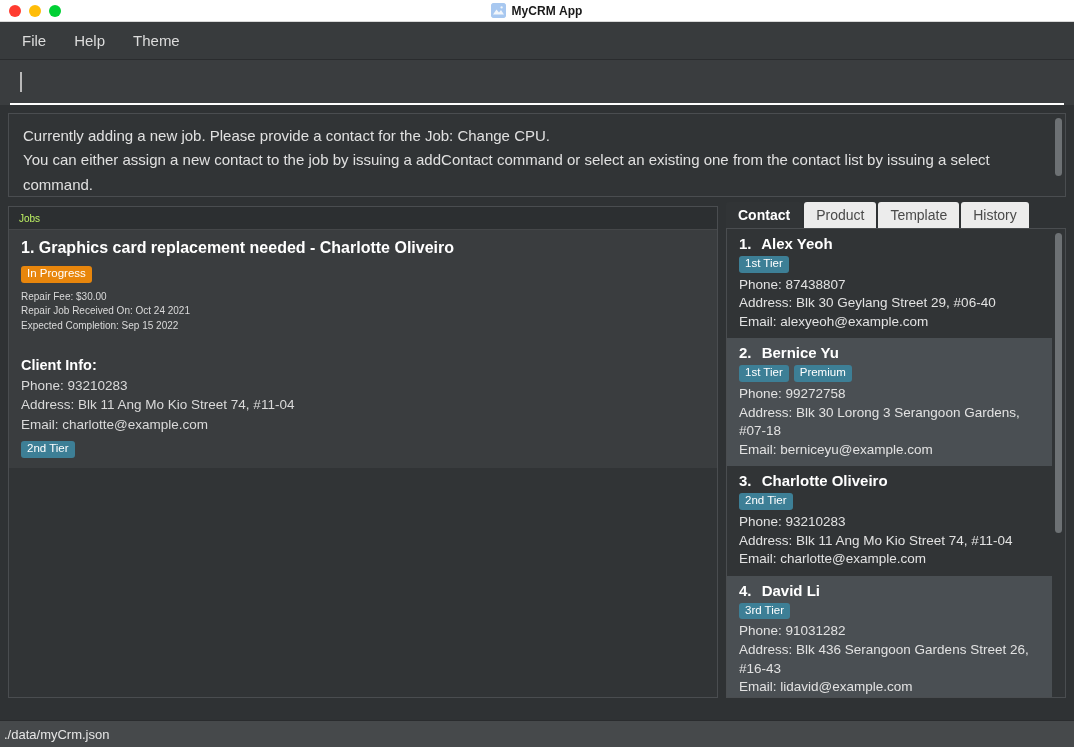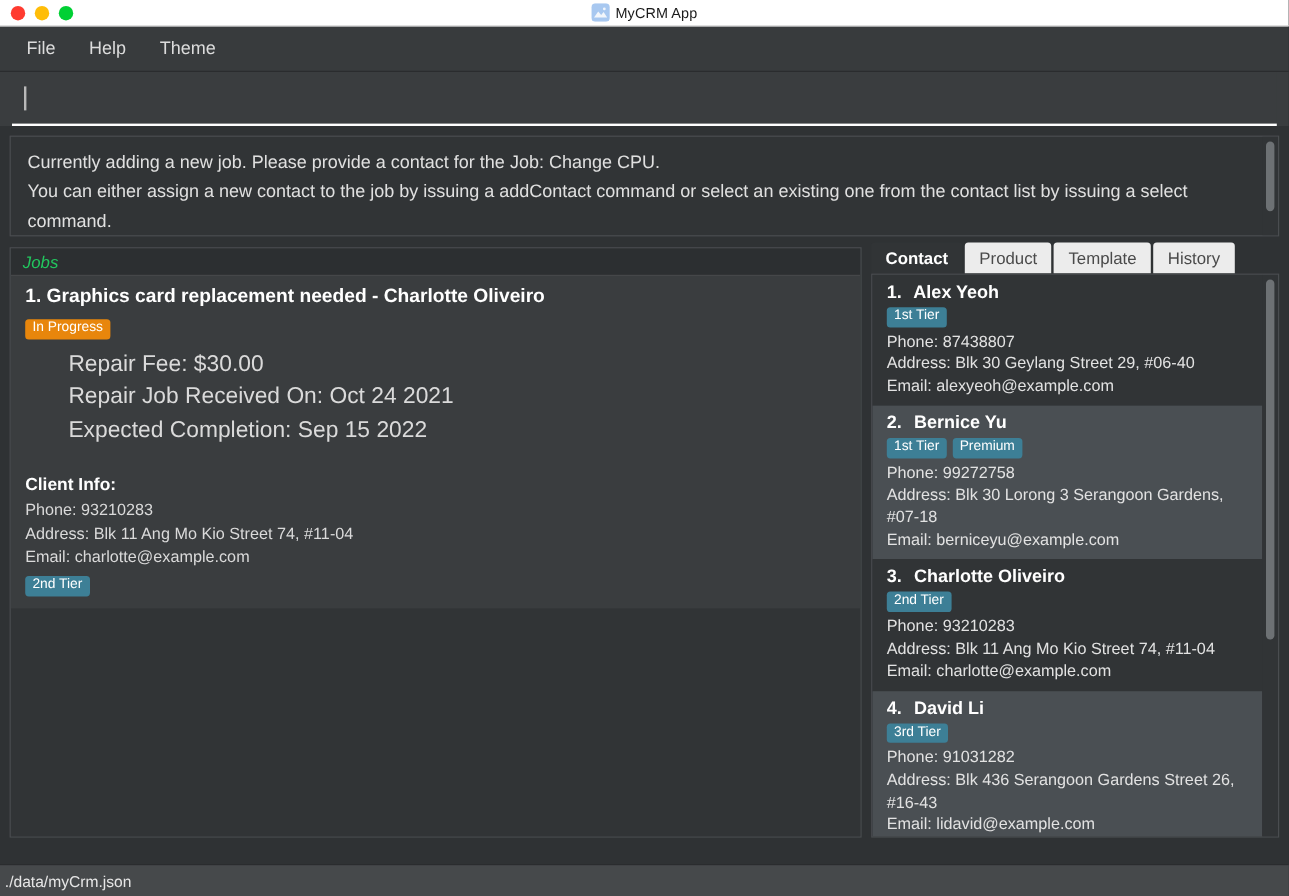--- a/index.html
+++ b/index.html
@@ -28,21 +28,21 @@
     display: flex; align-items: center; justify-content: center; gap: 5px;
   }
   .app-icon {
     width: 15px; height: 15px; border-radius: 3px;
     background: #a8c8f0;
     display: inline-flex; align-items: flex-end; justify-content: center;
     overflow: hidden; position: relative;
   }
   .app-icon svg { display: block; }
   .title-text {
-    font-size: 12px; font-weight: normal; color: #1a1a1a;
+    font-size: 12px; font-weight: bold; color: #1a1a1a;
     letter-spacing: .1px;
   }
 
   
   .menubar {
     height: 38px; width: 100%;
     background: #383b3d;
     display: flex; align-items: center;
     padding-left: 12px; gap: 8px;
     border-bottom: 1px solid #2a2c2e;
@@ -117,21 +117,21 @@
     display: flex; flex-direction: column;
     overflow: hidden;
   }
   .jobs-header {
     height: 23px;
     background: #2c2f31;
     border-bottom: 1px solid #454749;
     display: flex; align-items: center;
     padding-left: 10px;
   }
-  .jobs-header-label { font-size: 14px; color: #22c55e; font-style: italic; }
+  .jobs-header-label { font-size: 10px; color: #bef264; }
   .jobs-body { flex: 1; overflow: hidden; background: #313436; }
 
   .job-card {
     background: #3a3d3f;
     padding: 9px 12px 10px 12px;
   }
   .job-title {
     font-size: 16px; font-weight: bold; color: #ffffff;
     margin-bottom: 6px;
   }
@@ -139,21 +139,21 @@
     display: inline-block;
     font-size: 11.5px; color: #ffffff;
     padding: 2px 6px 3px 6px;
     border-radius: 3px;
     line-height: 1;
   }
   .badge.status { background: #e8860c; }
   .badge.tier { background: #3d7f96; }
   .job-meta { margin-top: 7px; }
   .job-line {
-    font-size: 19px; color: #dadada; line-height: 1.45; margin-left: 36px;
+    font-size: 10px; color: #dadada; line-height: 1.45;
   }
   .job-cols {
     display: flex; margin-top: 24px;
   }
   .job-col-left { width: 345px; }
   .job-col-right { flex: 1; }
   .col-head {
     font-size: 14.5px; font-weight: bold; color: #ffffff;
     margin-bottom: 3px;
   }

